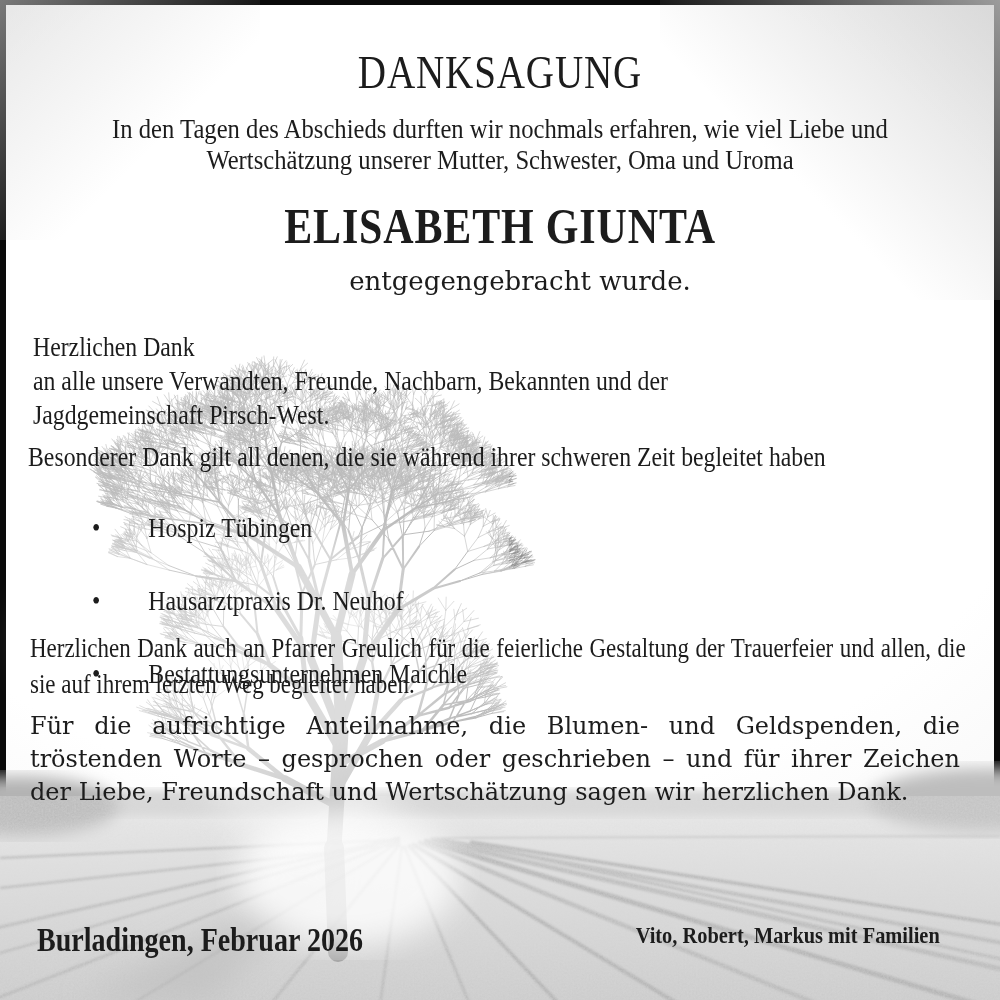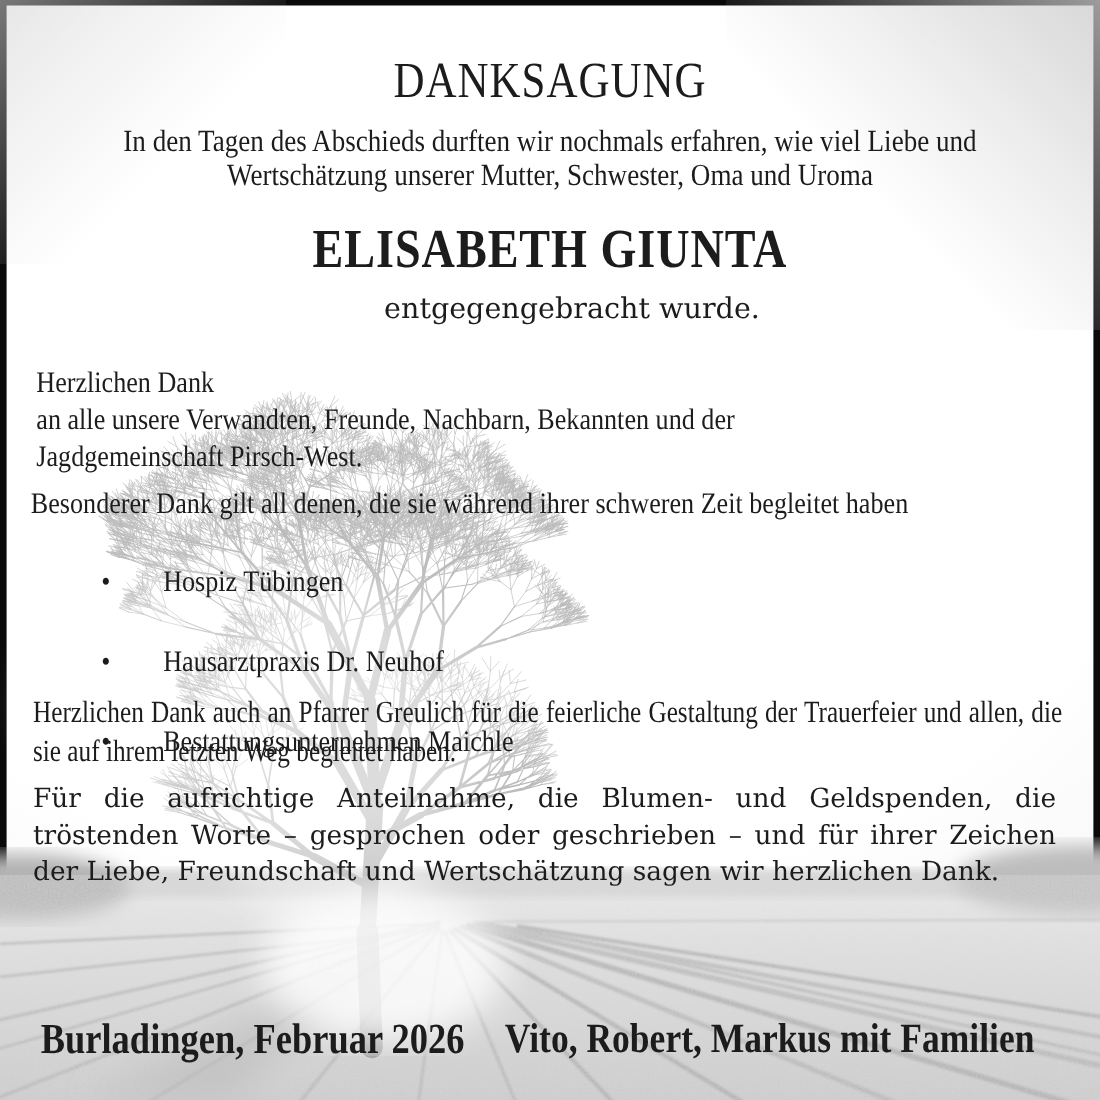--- a/index.html
+++ b/index.html
@@ -26,23 +26,23 @@
   .besonderer{left:28px;top:442px;font-size:27px;
           transform:scaleX(.88);transform-origin:left top;}
   .bullets{left:92px;top:477px;transform:scaleX(.88);transform-origin:left top;}
   .bullet-row{height:37px;font-size:27px;display:flex;align-items:flex-start;}
   .dot{width:64px;display:inline-block;}
   .pastor{left:30px;top:630px;width:1141px;font-size:28px;line-height:36px;
           text-align:justify;white-space:normal;
           transform:scaleX(.82);transform-origin:left top;}
   .condolence{left:30px;top:710px;width:930px;font-size:24px;line-height:33px;
           font-family:"DejaVu Serif",serif;text-align:justify;white-space:normal;}
-  .footer-left{left:37px;top:922px;font-size:39px;font-weight:bold;}
+  .footer-left{left:37px;top:922px;font-size:33px;font-weight:bold;}
   .footer-left>span{display:inline-block;transform:scaleX(.85);transform-origin:left top;}
-  .footer-right{right:60px;top:922px;font-size:38px;font-weight:bold;text-align:left;text-decoration:underline;}
+  .footer-right{right:60px;top:922px;font-size:24px;font-weight:bold;text-align:left;text-decoration:underline;}
   .footer-right>span{display:inline-block;transform:scaleX(.85);transform-origin:right top;}
 </style>
 </head>
 <body>
 
 <div class="frame"></div>
 <div class="corner-tl"></div>
 <div class="corner-tr"></div>
 
 <svg class="bg" width="1000" height="1000" viewBox="0 0 1000 1000">

